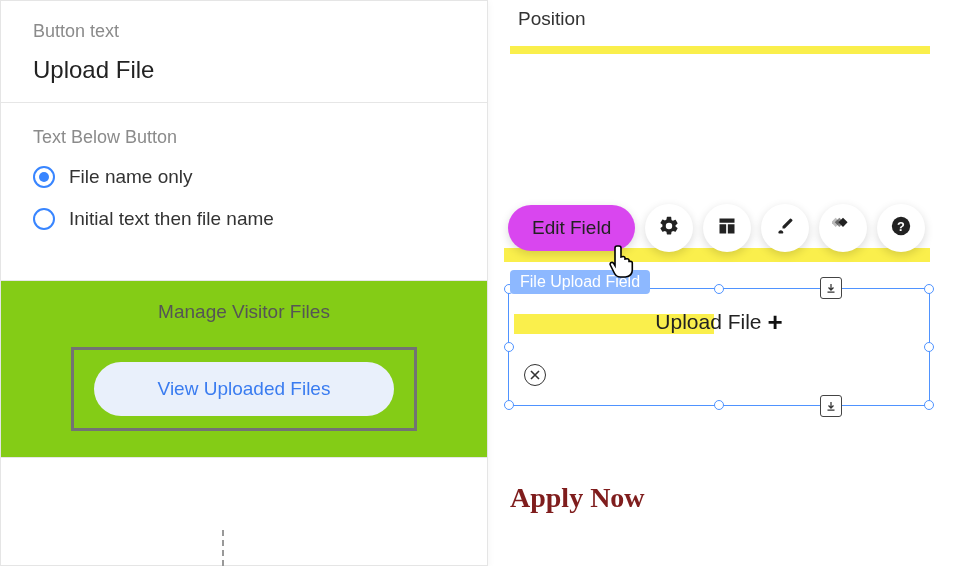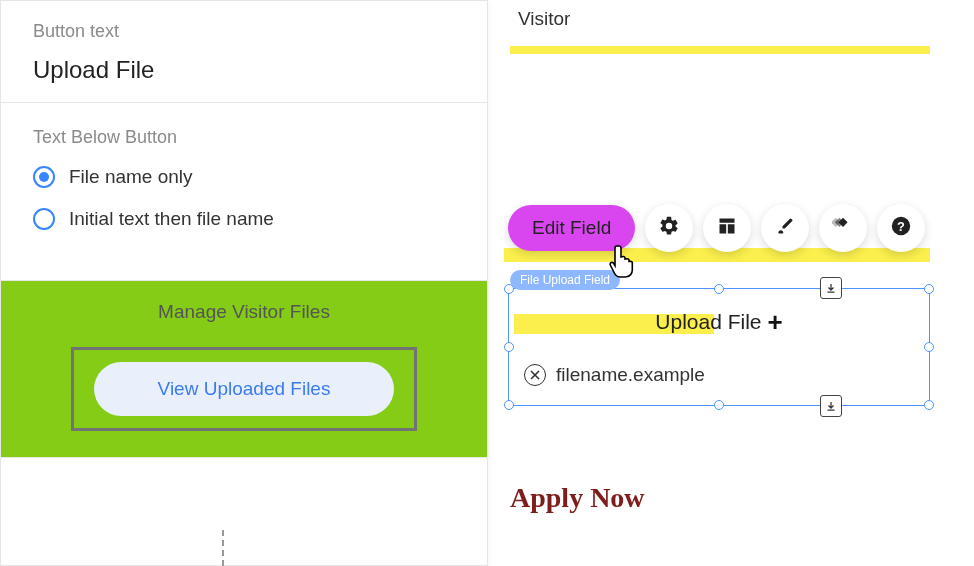--- a/index.html
+++ b/index.html
@@ -181,23 +181,23 @@
       z-index: 1;
     }
 
     
     .field-badge {
       position: absolute;
       left: 40px;
       top: 270px;
       background: #8db8ff;
       color: #fff;
-      font-size: 12px;
+      font-size: 16px;
       padding: 3px 10px;
-      border-radius: 11px;
+      border-radius: 4px;
       z-index: 3;
     }
 
     
     .field-frame {
       position: absolute;
       left: 38px;
       top: 288px;
       width: 422px;
       height: 118px;
@@ -336,21 +336,21 @@
     <div class="highlight-box">
       <button class="pill-btn">View Uploaded Files</button>
     </div>
   </div>
 </div>
 
 <div class="dashed"></div>
 
 <div class="right-canvas">
 
-  <div class="position-label">Visitor</div>
+  <div class="position-label">Position</div>
   <div class="position-underline"></div>
 
 
   <div class="toolbar">
     <button class="edit-field-pill">Edit Field</button>
     <div class="tool-circle">
       <span>
         <svg width="22" height="22" viewBox="0 0 24 24" fill="#222">
             <path d="M19.14 12.94a7.14 7.14 0 0 0 .05-.94 7.14 7.14 0 0 0-.05-.94l2.03-1.58a.5.5 0 0 0 .12-.64l-1.92-3.32a.5.5 0 0 0-.6-.22l-2.39.96a7.03 7.03 0 0 0-1.62-.94l-.36-2.54A.5.5 0 0 0 13.9 2h-3.8a.5.5 0 0 0-.5.42l-.36 2.54c-.58.24-1.12.55-1.62.94l-2.39-.96a.5.5 0 0 0-.6.22L2.71 8.48a.5.5 0 0 0 .12.64l2.03 1.58c-.03.31-.05.63-.05.94s.02.63.05.94L2.83 14.16a.5.5 0 0 0-.12.64l1.92 3.32c.13.22.4.31.6.22l2.39-.96c.5.39 1.04.7 1.62.94l.36 2.54c.04.24.25.42.5.42h3.8c.25 0 .46-.18.5-.42l.36-2.54c.58-.24 1.12-.55 1.62-.94l2.39.96c.2.09.47 0 .6-.22l1.92-3.32a.5.5 0 0 0-.12-.64l-2.03-1.58zM12 15.5A3.5 3.5 0 1 1 12 8.5a3.5 3.5 0 0 1 0 7z"></path>
           </svg>
@@ -421,21 +421,20 @@
     <span class="upload-text">Upload File</span>
     <span class="plus">+</span>
   </div>
 
   <div class="filename-row">
     <span class="x-circle">
       <svg width="10" height="10" viewBox="0 0 10 10">
           <path d="M1 1l8 8M9 1l-8 8" stroke="#333" stroke-width="1.6"></path>
         </svg>
     </span>
-    <span class="filename-text">filename.example</span>
   </div>
 
   <div class="mini-download dl-bot">
     <svg width="12" height="12" viewBox="0 0 24 24" fill="none" stroke="#333" stroke-width="2.5">
         <path d="M12 4v11M7 11l5 5 5-5M5 20h14"></path>
       </svg>
   </div>
 
   <div class="apply-now">Apply Now</div>
 </div>

